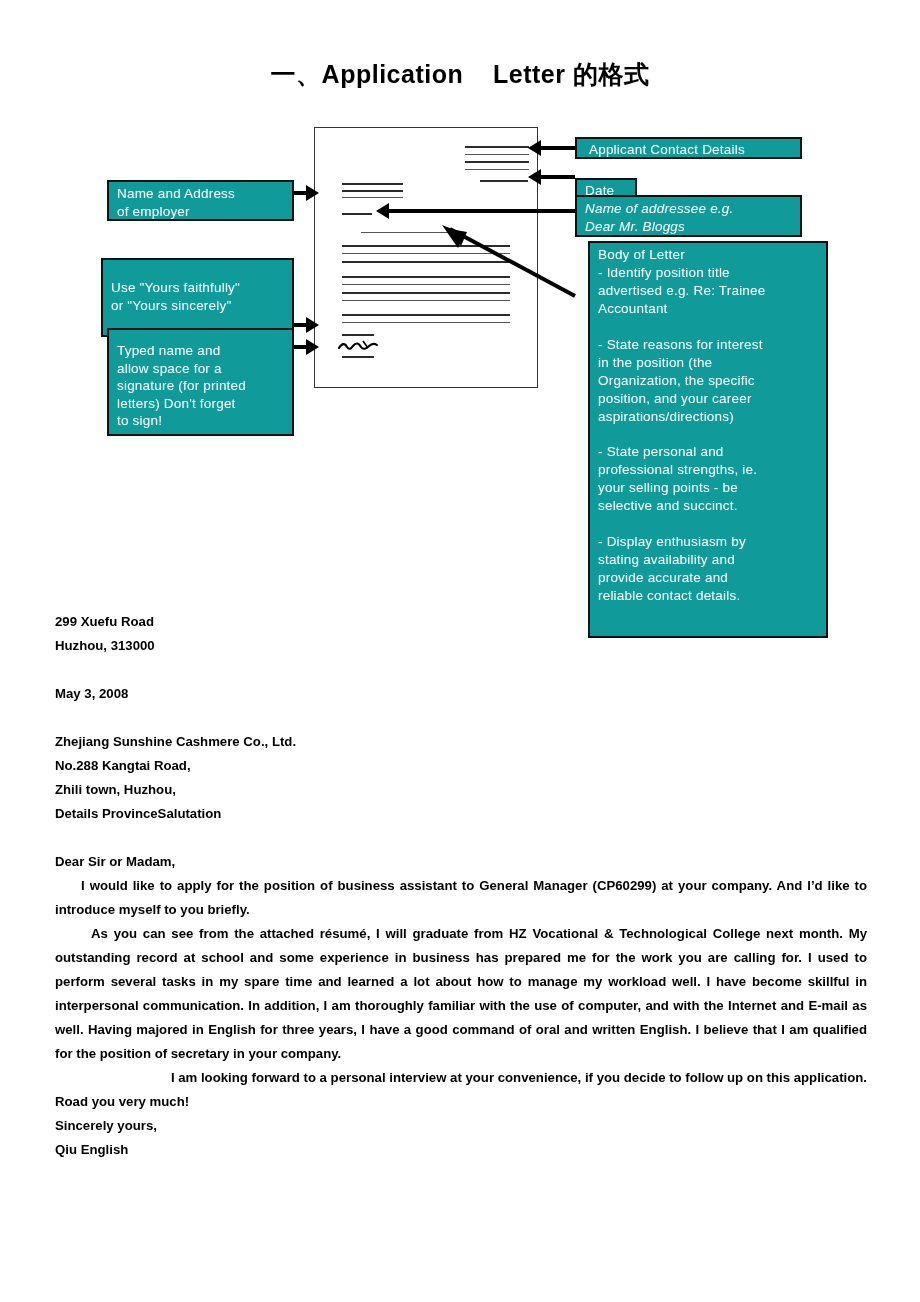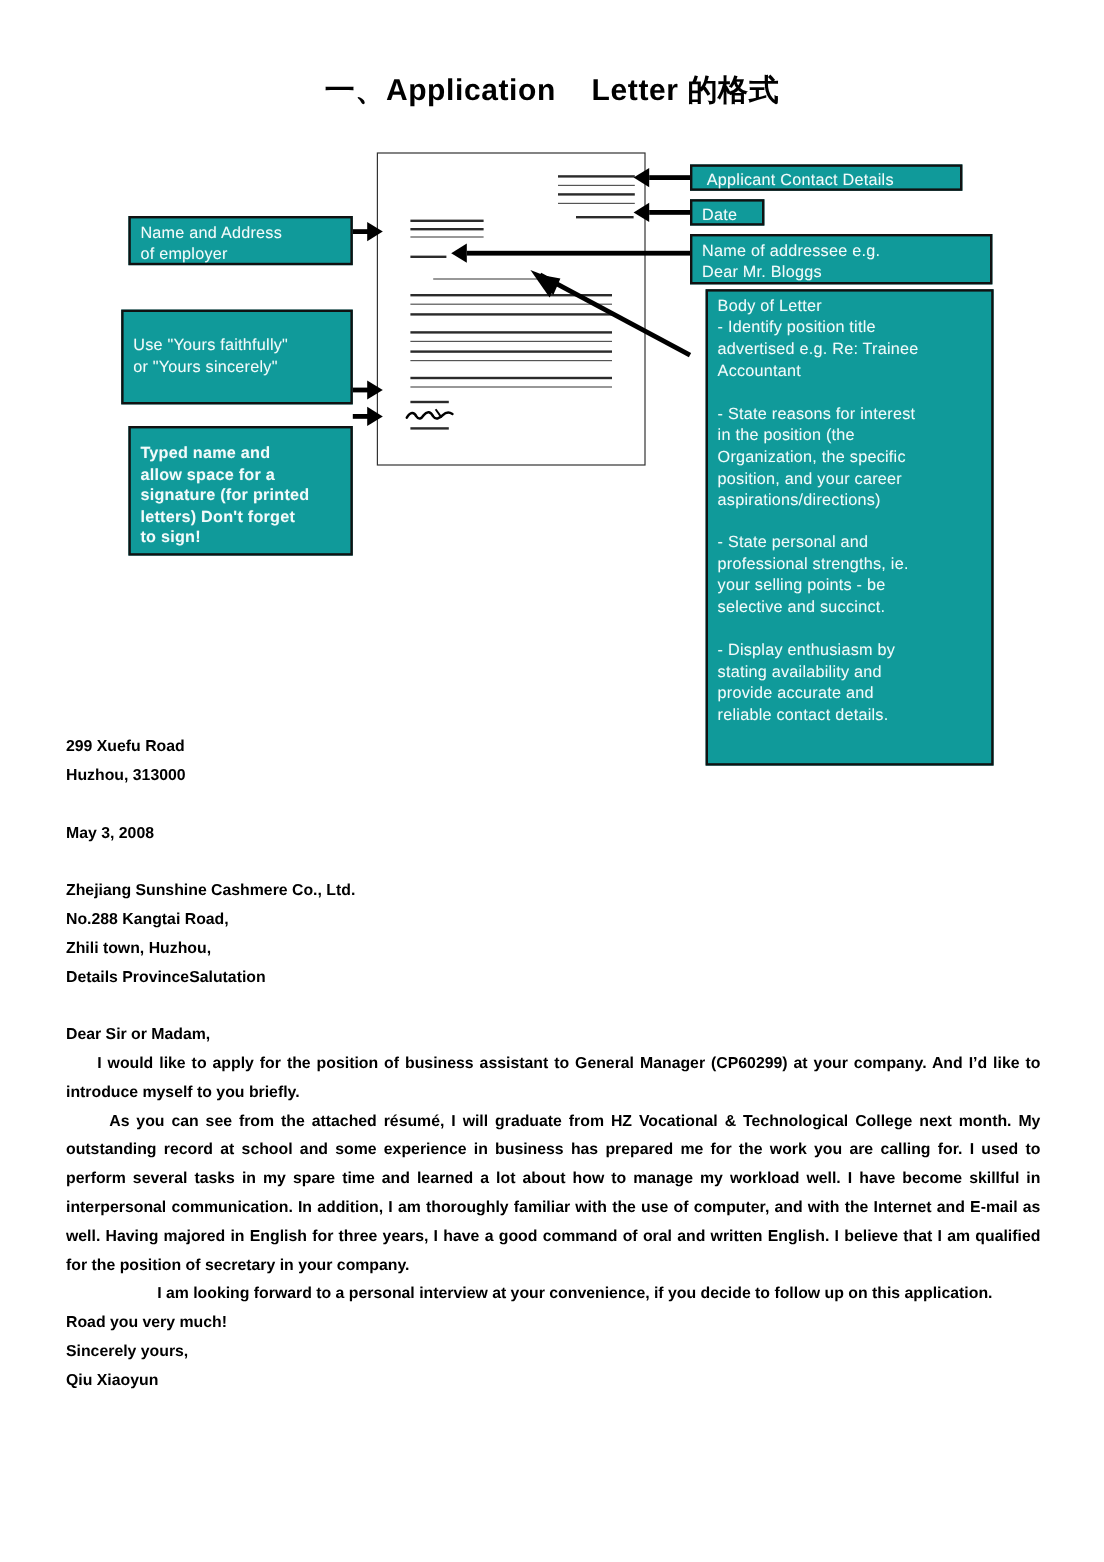--- a/index.html
+++ b/index.html
@@ -110,21 +110,21 @@
     color: #000000;
   }
   .addr-line { line-height: 24px; white-space: pre; }
   .gap-sm { height: 24px; }
   .para {
     line-height: 24px;
     text-align: justify;
     text-justify: inter-word;
     margin: 0;
   }
-  .para.last-left { text-align: center; }
+  .para.last-left { text-align: right; }
   .indent-1 { text-indent: 26px; }
   .indent-2 { text-indent: 36px; }
   .sign-line { line-height: 24px; white-space: pre; }
   #enclosed {
     line-height: 24px;
     white-space: pre;
     margin-top: 24px;
   }
 </style>
 </head>
@@ -173,31 +173,31 @@
 
     <div class="lline" style="left:27px; top:228px; width:32px;"></div>
   </div>
 
   <div class="callout" style="left:107px; top:70px; width:187px; height:41px;">Name and Address
 of employer</div>
 
   <div class="callout" style="left:101px; top:148px; width:193px; height:79px; padding-top:19px;">Use "Yours faithfully"
 or "Yours sincerely"</div>
 
-  <div class="callout" style="left:107px; top:245px; width:187px; height:108px; padding-top:12px;font-weight:bold;">Typed name and
+  <div class="callout" style="left:107px; top:218px; width:187px; height:108px; padding-top:12px;">Typed name and
 allow space for a
 signature (for printed
 letters) Don't forget
 to sign!</div>
 
   <div class="callout small-pad" style="left:575px; top:27px; width:227px; height:22px;padding-left:12px;">Applicant Contact Details</div>
 
-  <div class="callout small-pad" style="left:575px; top:56px; width:62px; height:22px;">Date</div>
-
-  <div class="callout" style="left:575px; top:85px; width:252px; height:42px;">Name of addressee e.g.
+  <div class="callout small-pad" style="left:575px; top:68px; width:62px; height:22px;">Date</div>
+
+  <div class="callout" style="left:575px; top:85px; width:227px; height:42px;font-style:italic;">Name of addressee e.g.
 Dear Mr. Bloggs</div>
 
   <div class="callout" style="left:588px; top:131px; width:240px; height:397px; line-height:1.33;">Body of Letter
 - Identify position title
 advertised e.g.  Re: Trainee
 Accountant
 
 - State reasons for interest
 in the position (the
 Organization, the specific
@@ -259,15 +259,15 @@
   <div class="gap-sm"></div>
 
   <div class="addr-line">Dear Sir or Madam,</div>
 
   <p class="para indent-1">I would like to apply for the position of business assistant to General Manager (CP60299) at your company. And I’d like to introduce myself to you briefly.</p>
   <p class="para indent-2">As you can see from the attached résumé, I will graduate from HZ Vocational &amp; Technological College next month. My outstanding record at school and some experience in business has prepared me for the work you are calling for. I used to perform several tasks in my spare time and learned a lot about how to manage my workload well. I have become skillful in interpersonal communication. In addition, I am thoroughly familiar with the use of computer, and with the Internet and E-mail as well. Having majored in English for three years, I have a good command of oral and written English. I believe that I am qualified for the position of secretary in your company.</p>
   <p class="para indent-2 last-left">I am looking forward to a personal interview at your convenience, if you decide to follow up on this application.</p>
 
   <div class="sign-line">Road you very much!</div>
   <div class="sign-line">Sincerely yours,</div>
-  <div class="sign-line">Qiu Xiaoyun</div>
+  <div class="sign-line">Qiu English</div>
 
 </div>
 
 </body></html>

